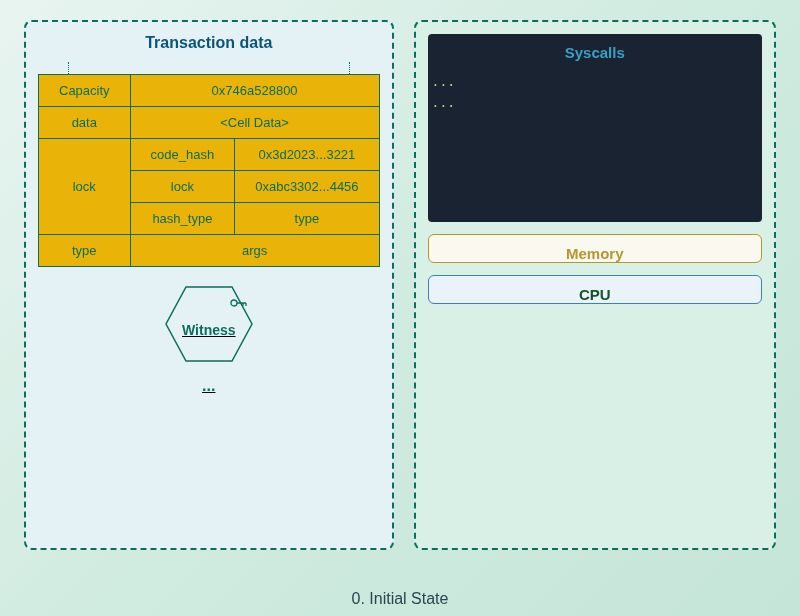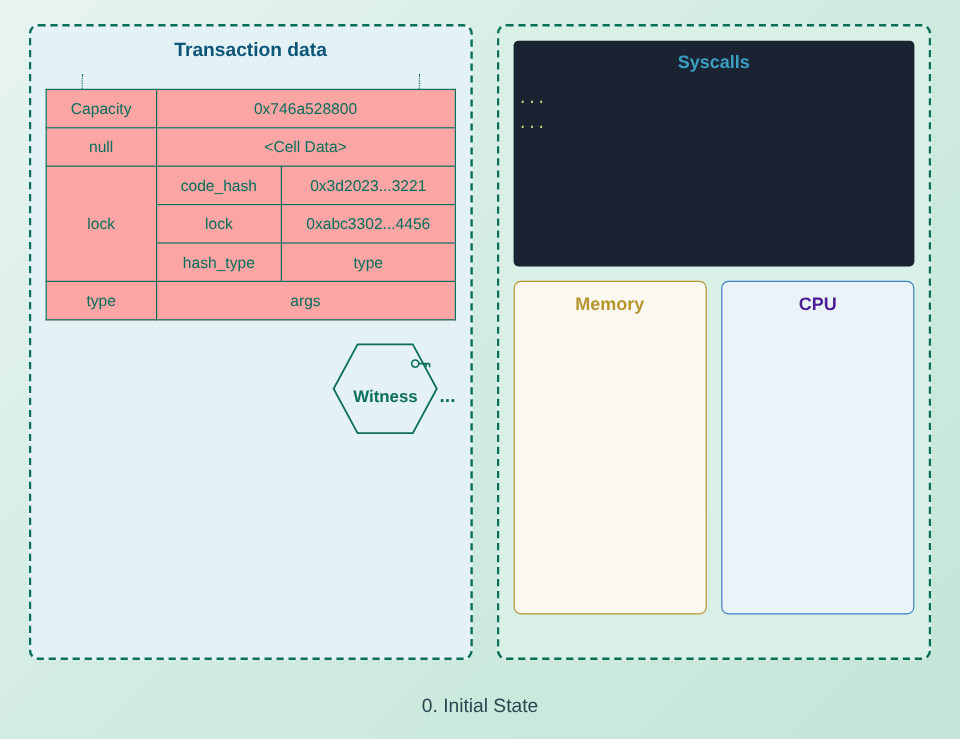--- a/index.html
+++ b/index.html
@@ -60,25 +60,25 @@
 table.cell-table {
   width: 100%;
   border-collapse: collapse;
   font-size: 13px;
   color: #0a6e5c;
 }
 table.cell-table td {
   border: 1.5px solid #0a6e5c;
   padding: 8px 20px;
   text-align: center;
-  background: #fca5a5;
+  background: #eab308;
 }
 table.cell-table td.label { width: 70px; }
 table.cell-table td.sublabel { width: 86px; }
-.hexagon-wrap { display: flex; justify-content: flex-end; margin-top: 18px; flex-direction: row; align-items: center; }
+.hexagon-wrap { display: flex; justify-content: flex-end; margin-top: 18px; flex-direction: column; align-items: center; text-decoration: underline; }
 .hexagon {
   width: 90px; height: 78px;
   position: relative;
   display: flex; align-items: center; justify-content: center;
   flex-direction: column;
 }
 .hexagon svg { position: absolute; top: 0; left: 0; }
 .hex-label { color: #0a6e5c; font-weight: 700; font-size: 14px; z-index: 1; margin-top: 12px; }
 .key-icon { position: absolute; top: 12px; right: 24px; z-index: 1; }
 .ellipsis { color: #0a6e5c; font-weight: 700; margin-top: 14px; font-size: 16px; }
@@ -89,36 +89,36 @@
   margin-bottom: 12px;
   height: 188px;
 }
 .syscalls-title { color: #3b9fc4; text-align: center; font-weight: 700; font-size: 15px; margin-bottom: 12px; }
 .syscalls-code {
   font-family: 'Consolas', 'Courier New', monospace;
   color: #d4d88a;
   font-size: 13px;
   line-height: 1.6;
 }
-.resource-row { display: flex; gap: 12px; }
+.resource-row { display: flex; gap: 12px; flex-direction: column; }
 .resource-box {
   border: 1.5px solid;
   border-radius: 6px;
   flex: 1;
   height: 278px;
   padding-top: 10px;
   text-align: center;
   font-weight: 700;
   font-size: 15px;
 }
 .memory-box { border-color: #b8962f; color: #b8962f; background: #faf8ef; }
-.cpu-box { border-color: #3b7fc4; color: #4c1d95; background: #eaf4f8; }
+.cpu-box { border-color: #3b7fc4; color: #14532d; background: #eaf4f8; }
 .caption {
   position: absolute;
-  bottom: 18px;
+  bottom: 8px;
   left: 0; right: 0;
   text-align: center;
   color: #2a4550;
   font-size: 16px;
 }
 </style>
 </head>
 <body>
 
 <div class="container">
@@ -127,21 +127,21 @@
 
     <div class="connector"></div>
 
     <table class="cell-table">
       <tbody>
           <tr>
         <td class="label">Capacity</td>
         <td colspan="2">0x746a528800</td>
       </tr>
       <tr>
-        <td class="label">null</td>
+        <td class="label">data</td>
         <td colspan="2">&lt;Cell Data&gt;</td>
       </tr>
       <tr>
         <td class="label" rowspan="3">lock</td>
         <td class="sublabel">code_hash</td>
         <td>0x3d2023...3221</td>
       </tr>
       <tr>
         <td class="sublabel">lock</td>
         <td>0xabc3302...4456</td>

